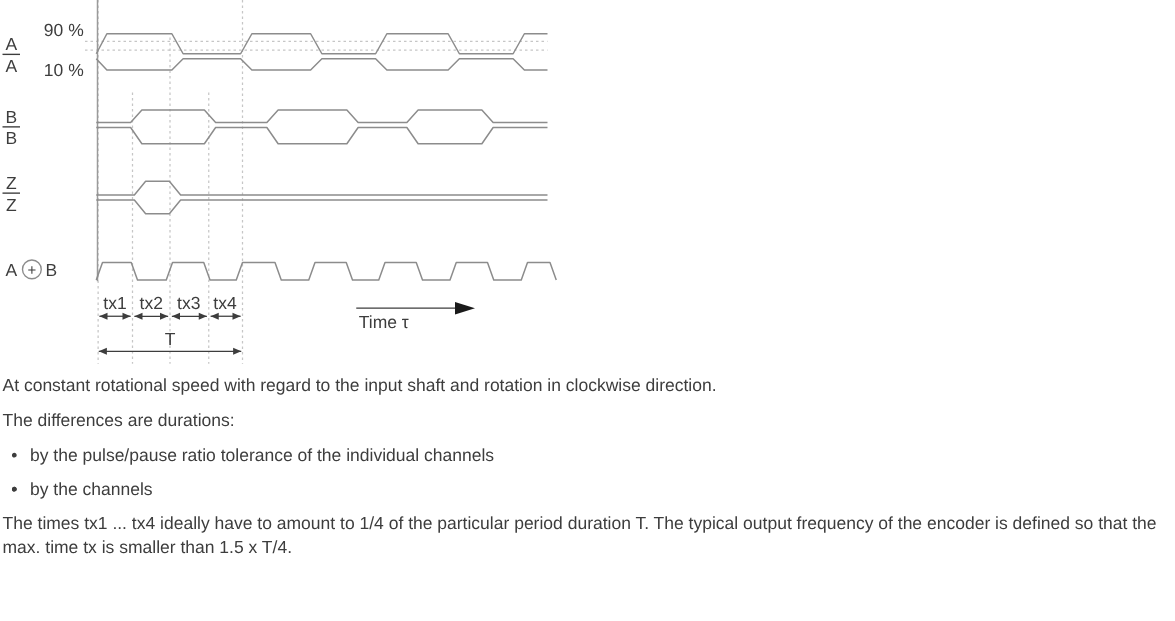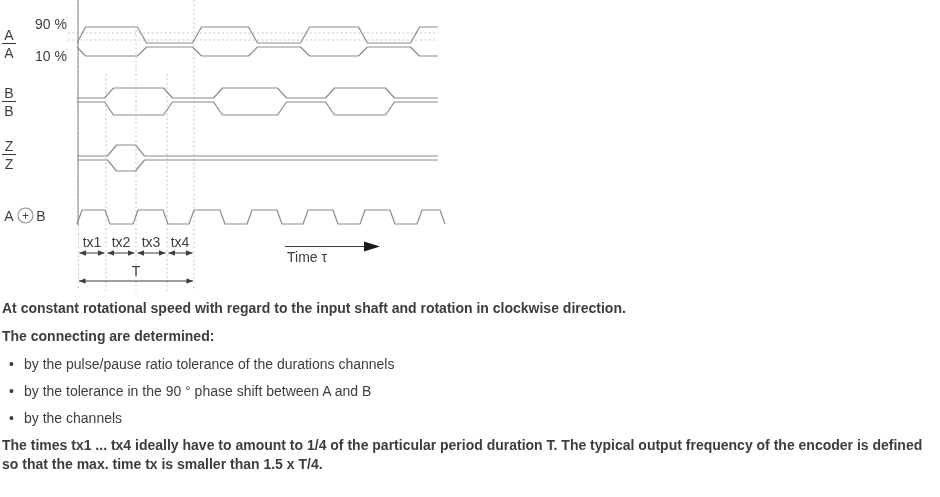--- a/index.html
+++ b/index.html
@@ -6,21 +6,21 @@
   body{
     font-family:"Liberation Sans","DejaVu Sans",sans-serif;
     color:#3d3d3d;
     width:940px;height:497px;overflow:hidden;
   }
   .page{width:940px;height:497px;position:relative;}
   .figure{position:absolute;left:0;top:0;width:470px;height:292px;}
   svg text{font-family:"Liberation Sans","DejaVu Sans",sans-serif;font-size:14px;fill:#3d3d3d;}
   svg text.small{font-size:12px;}
   .textblock{position:absolute;left:2px;top:299px;width:936px;}
-  .textblock p{margin:0 0 9px 0;font-size:14px;line-height:19px;font-weight:bold;}
+  .textblock p{margin:0 0 9px 0;font-size:14px;line-height:19px;}
   .textblock ul{list-style:none;margin:0 0 1px 0;padding:0;}
   .textblock li{position:relative;padding-left:22px;font-size:14px;line-height:19px;margin:0 0 8px 0;}
   .textblock li .bullet{position:absolute;left:7px;top:0;}
   .textblock p.closing{margin-top:1px;margin-bottom:0;}
 </style>
 </head>
 <body>
 
 <div class="page">
 
@@ -88,22 +88,22 @@
       <text x="180" y="247" text-anchor="middle">tx4</text>
 
       <text x="136" y="276" text-anchor="middle">T</text>
 
       <text x="287" y="262">Time τ</text>
     </svg>
   </div>
 
   <div class="textblock">
     <p>At constant rotational speed with regard to the input shaft and rotation in clockwise direction.</p>
-    <p>The connecting are determined:</p>
+    <p>The differences are durations:</p>
     <ul>
-      <li><span class="bullet">•</span><span>by the pulse/pause ratio tolerance of the durations channels</span></li>
-      <li><span class="bullet">•</span><span>by the tolerance in the 90 ° phase shift between A and B</span></li>
+      <li><span class="bullet">•</span><span>by the pulse/pause ratio tolerance of the individual channels</span></li>
+      <li><span class="bullet">•</span></li>
       <li><span class="bullet">•</span><span>by the channels</span></li>
     </ul>
     <p class="closing">The times tx1 ... tx4 ideally have to amount to 1/4 of the particular period duration T. The typical output frequency of the encoder is defined so that the max. time tx is smaller than 1.5 x T/4.</p>
   </div>
 
 </div>
 
 </body></html>

